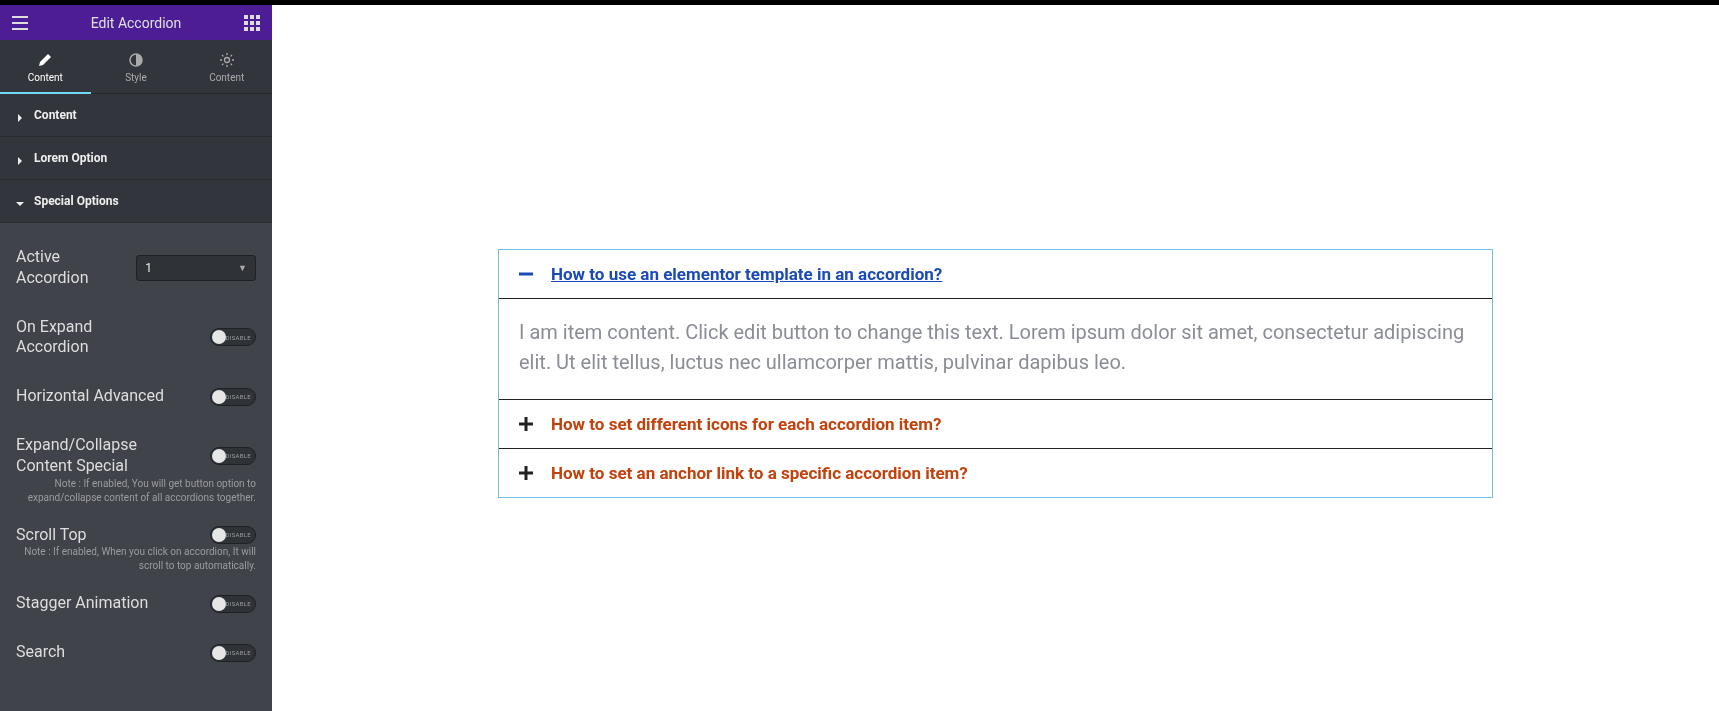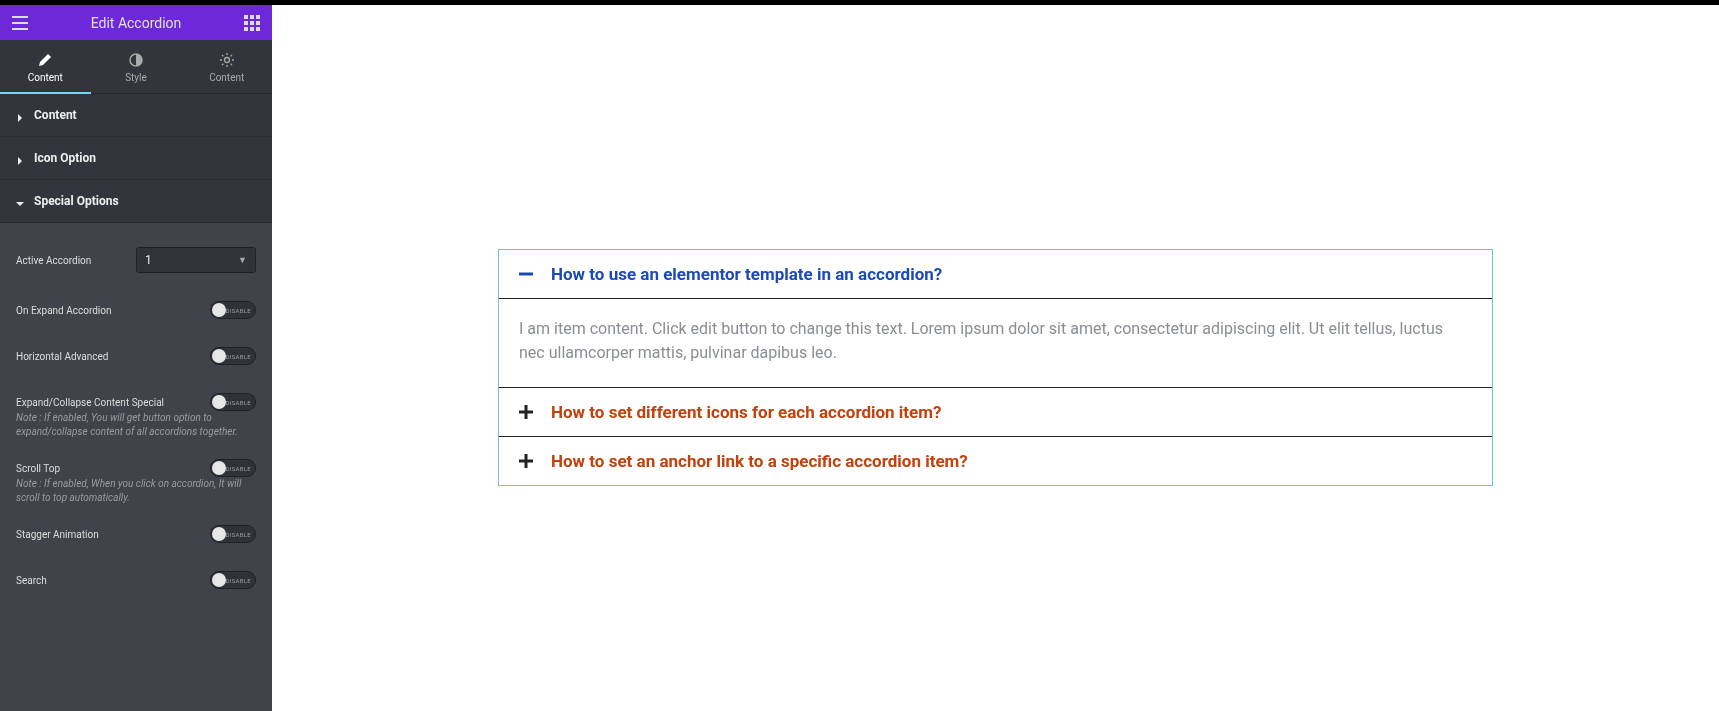--- a/index.html
+++ b/index.html
@@ -4,21 +4,21 @@
 <style>
   * { box-sizing: border-box; margin: 0; padding: 0; font-family: -apple-system, BlinkMacSystemFont, "Segoe UI", Roboto, Arial, sans-serif; }
   body { background: #fff; width: 1719px; height: 711px; overflow: hidden; position: relative; }
   .topbar { background: #000; height: 5px; width: 100%; }
 
   .sidebar {
     position: absolute; left: 0; top: 5px; bottom: 0; width: 272px;
     background: #404349; color: #ccc; display: flex; flex-direction: column;
   }
   .sidebar-header {
-    background: #6d28d9; height: 35px; display: flex; align-items: center;
+    background: #4c1d95; height: 35px; display: flex; align-items: center;
     justify-content: space-between; padding: 0 10px; color: #e0e0e0;
   }
   .sidebar-header .burger, .sidebar-header .apps { width: 20px; height: 20px; display:flex; align-items:center; justify-content:center; cursor:pointer; }
   .sidebar-title { font-size: 14px; font-weight: 400; }
 
   .tabs { display: flex; background: #32353b; border-bottom: 1px solid #26292c; }
   .tab { flex: 1; text-align: center; padding: 12px 0 10px; font-size: 10px; color: #aaa; cursor: pointer; position: relative; }
   .tab .tab-icon { display:block; margin: 0 auto 4px; width:16px; height:16px; }
   .tab.active { color: #fff; }
   .tab.active::after { content:""; position:absolute; left:0; right:0; bottom:-1px; height:2px; background:#71d7f7; }
@@ -30,22 +30,22 @@
 
   .section-header {
     background: #32353b; padding: 14px 16px; font-size: 12px; font-weight:700;
     color: #eee; display:flex; align-items:center; gap:10px; cursor:pointer;
     border-bottom: 1px solid #2a2c30;
   }
   .section-header .caret { width:8px; height:8px; display:inline-block; }
 
   .controls { padding: 10px 16px 20px; }
   .control-row { display:flex; align-items:center; justify-content:space-between; padding: 14px 0; }
-  .control-label { font-size: 10px; color: #ddd; max-width: 150px; line-height:1.3; }
-  .control-note { font-size: 10px; font-style: italic; color: #9a9ca0; margin-top:-6px; margin-bottom:6px; line-height:1.4; }
+  .control-label { font-size: 16px; color: #ddd; max-width: 150px; line-height:1.3; }
+  .control-note { font-size: 10px; color: #9a9ca0; margin-top:-6px; margin-bottom:6px; line-height:1.4;text-align:right; }
 
   .select {
     background:#2f3237; border:1px solid #1f2125; color:#eee; font-size:12px;
     height:26px; width:120px; border-radius:3px; padding:0 8px; display:flex;
     align-items:center; justify-content:space-between; cursor:pointer;
   }
   .select .chev { font-size:9px; color:#aaa; }
 
   .toggle {
     width:46px; height:18px; background:#2f3237; border:1px solid #1f2125;
@@ -67,23 +67,23 @@
   .collapse-handle svg { width:8px; height:12px; }
 
   
   .preview { position:absolute; left:272px; right:0; top:5px; bottom:0; background:#fff; }
   .accordion-wrap { width: 995px; margin: 244px auto 0; border:1px solid #6ec1e4; }
   .acc-item { border-bottom:1px solid #222; }
   .acc-item:last-child { border-bottom:none; }
   .acc-head { display:flex; align-items:center; gap:16px; padding:14px 18px; cursor:pointer; }
   .acc-icon { width:18px; height:18px; flex-shrink:0; }
   .acc-title { font-size:17px; font-weight:700; color:#c2410c; }
-  .acc-item.open .acc-title { color:#1a4ab8; }
+  .acc-item.open .acc-title { color:#1a4ab8;text-decoration:underline; }
   .acc-item.open .acc-head { border-bottom:1px solid #222; }
-  .acc-body { padding:18px 20px 22px; font-size:16px; color:#8a8e94; line-height:1.5; }
+  .acc-body { padding:18px 20px 22px; font-size:20px; color:#8a8e94; line-height:1.5; }
   .acc-item.open .acc-icon line.vert { display:none; }
   .acc-item.open .acc-icon line { stroke:#1a4ab8; }
 </style>
 </head>
 <body>
 
 <div class="topbar"></div>
 
 <aside class="sidebar">
   <div class="sidebar-header">
@@ -146,21 +146,21 @@
       </span>
       <span>Content</span>
     </div>
 
     <div class="section-header">
       <span class="caret">
         <svg viewBox="0 0 8 8">
             <path d="M2 0l4 4-4 4z" fill="#eee"></path>
           </svg>
       </span>
-      <span>Icon Option</span>
+      <span>Lorem Option</span>
     </div>
 
     <div class="section-header">
       <span class="caret">
         <svg viewBox="0 0 8 8">
             <path d="M0 2l4 4 4-4z" fill="#eee"></path>
           </svg>
       </span>
       <span>Special Options</span>
     </div>

